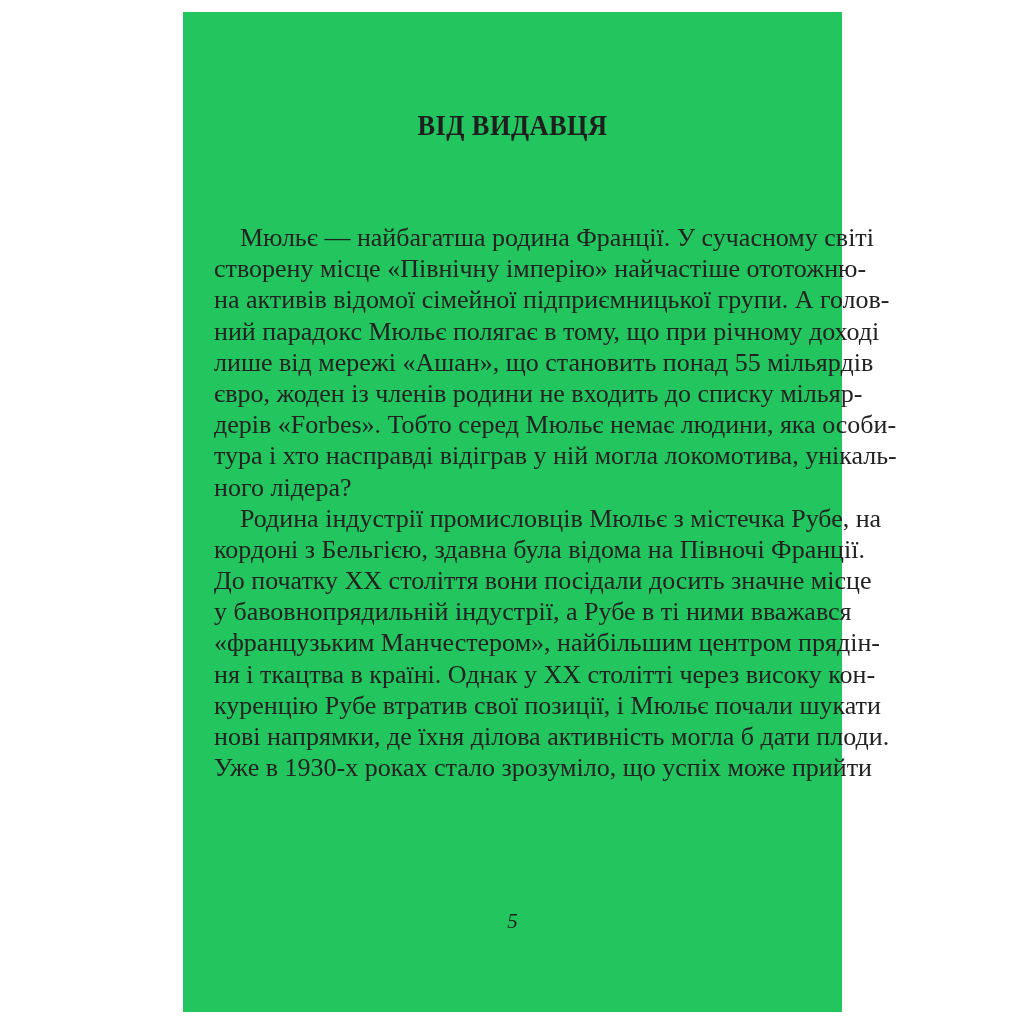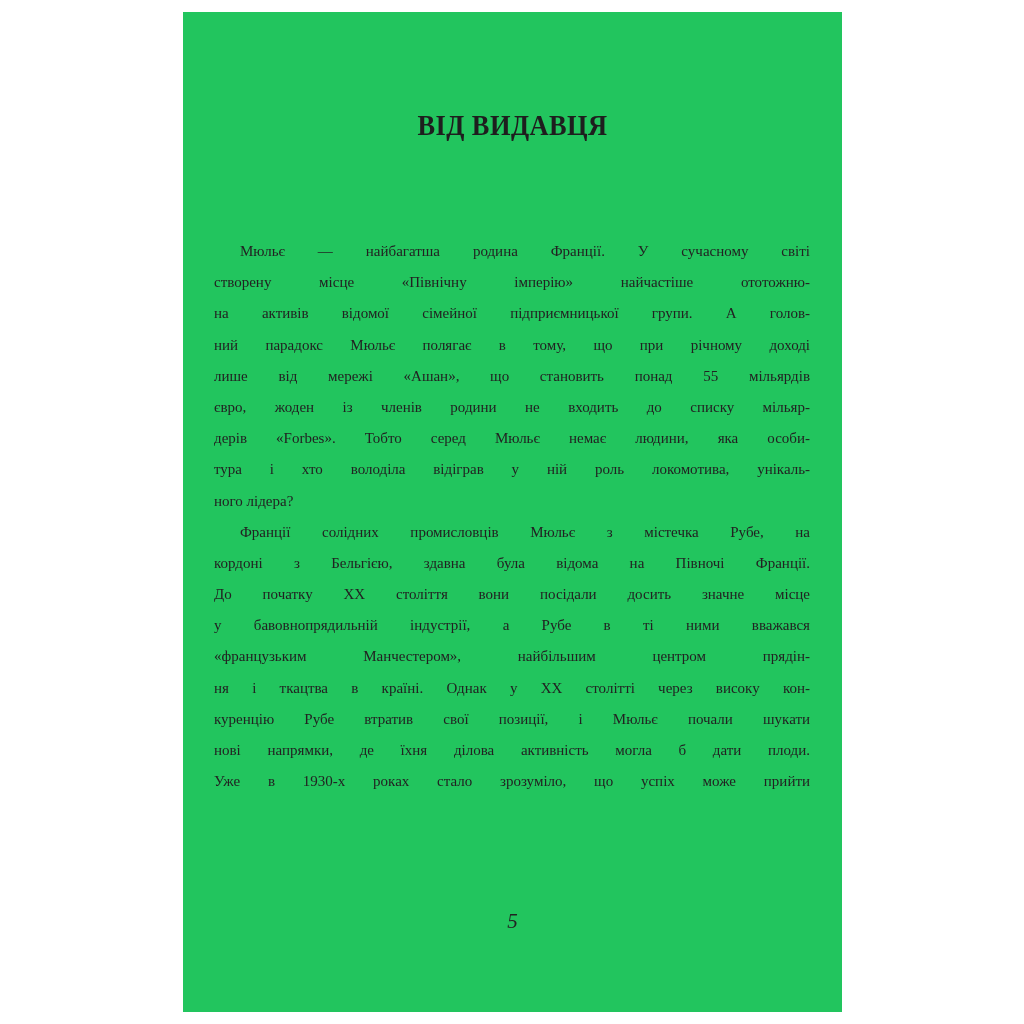--- a/index.html
+++ b/index.html
@@ -10,23 +10,23 @@
     }
     .title {
       position: absolute; left: 0; right: 0; top: 96px;
       text-align: center;
       font-family: "Liberation Serif", "DejaVu Serif", serif;
       font-weight: bold; font-size: 30px; letter-spacing: 0.5px;
       color: #1e1e1e; margin: 0;
       transform: scaleX(0.88);
     }
     .body {
-      position: absolute; left: 31px; top: 224px; width: 596px;
+      position: absolute; left: 31px; top: 210px; width: 596px;
       font-family: "Liberation Serif", "DejaVu Serif", serif;
-      font-size: 15px; line-height: 31.2px; color: #222;
+      font-size: 26px; line-height: 31.2px; color: #222;
     }
     .line { display: block; white-space: nowrap; text-align: justify; text-align-last: justify; height: 31.2px; }
     .line.last { text-align-last: left; }
     .line.indent { padding-left: 26px; }
     .pagenum {
       position: absolute; left: 0; right: 0; top: 897px; text-align: center;
       font-family: "Liberation Serif", "DejaVu Serif", serif;
       font-style: italic; font-size: 21px; color: #222;
     }
   </style>
@@ -36,23 +36,23 @@
 <div class="page">
   <h1 class="title">ВІД ВИДАВЦЯ</h1>
   <div class="body">
     <span class="line indent">Мюльє — найбагатша родина Франції. У сучасному світі</span>
     <span class="line">створену місце «Північну імперію» найчастіше ототожню-</span>
     <span class="line">на активів відомої сімейної підприємницької групи. А голов-</span>
     <span class="line">ний парадокс Мюльє полягає в тому, що при річному доході</span>
     <span class="line">лише від мережі «Ашан», що становить понад 55 мільярдів</span>
     <span class="line">євро, жоден із членів родини не входить до списку мільяр-</span>
     <span class="line">дерів «Forbes». Тобто серед Мюльє немає людини, яка особи-</span>
-    <span class="line">тура і хто володіла відіграв у ній роль локомотива, унікаль-</span>
+    <span class="line">тура і хто насправді відіграв у ній могла локомотива, унікаль-</span>
     <span class="line last">ного лідера?</span>
-    <span class="line indent">Франції солідних промисловців Мюльє з містечка Рубе, на</span>
+    <span class="line indent">Родина індустрії промисловців Мюльє з містечка Рубе, на</span>
     <span class="line">кордоні з Бельгією, здавна була відома на Півночі Франції.</span>
     <span class="line">До початку XX століття вони посідали досить значне місце</span>
     <span class="line">у бавовнопрядильній індустрії, а Рубе в ті ними вважався</span>
     <span class="line">«французьким Манчестером», найбільшим центром прядін-</span>
     <span class="line">ня і ткацтва в країні. Однак у XX столітті через високу кон-</span>
     <span class="line">куренцію Рубе втратив свої позиції, і Мюльє почали шукати</span>
     <span class="line">нові напрямки, де їхня ділова активність могла б дати плоди.</span>
     <span class="line">Уже в 1930-х роках стало зрозуміло, що успіх може прийти</span>
   </div>
   <div class="pagenum">5</div>

